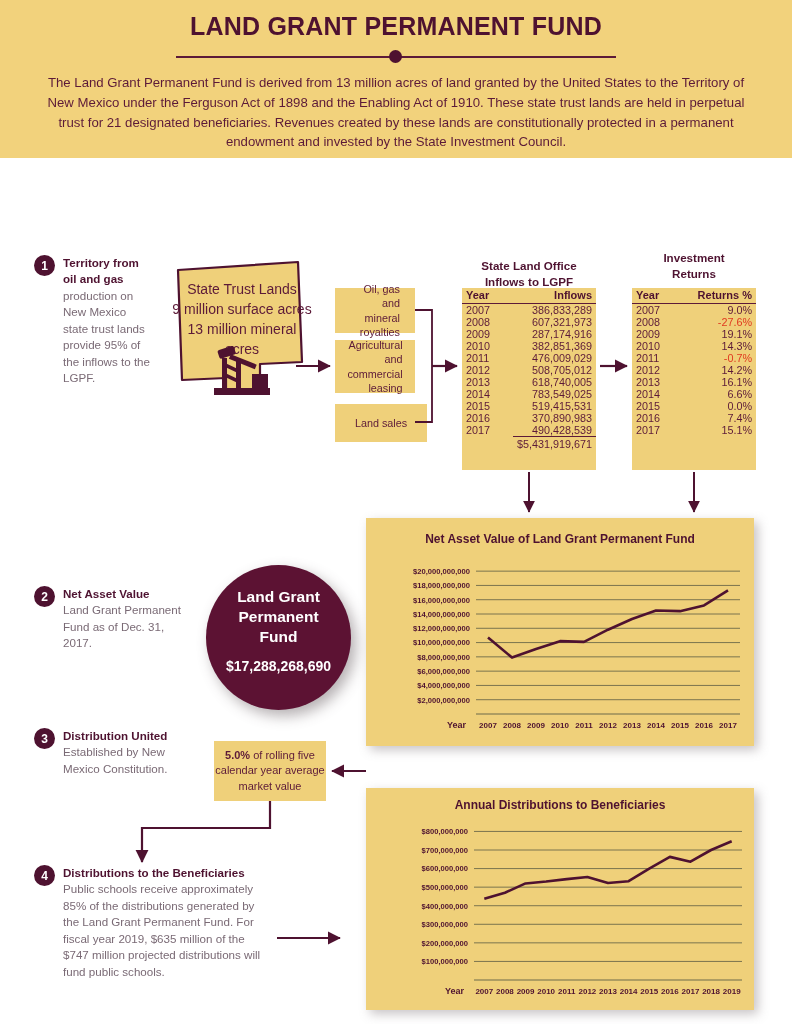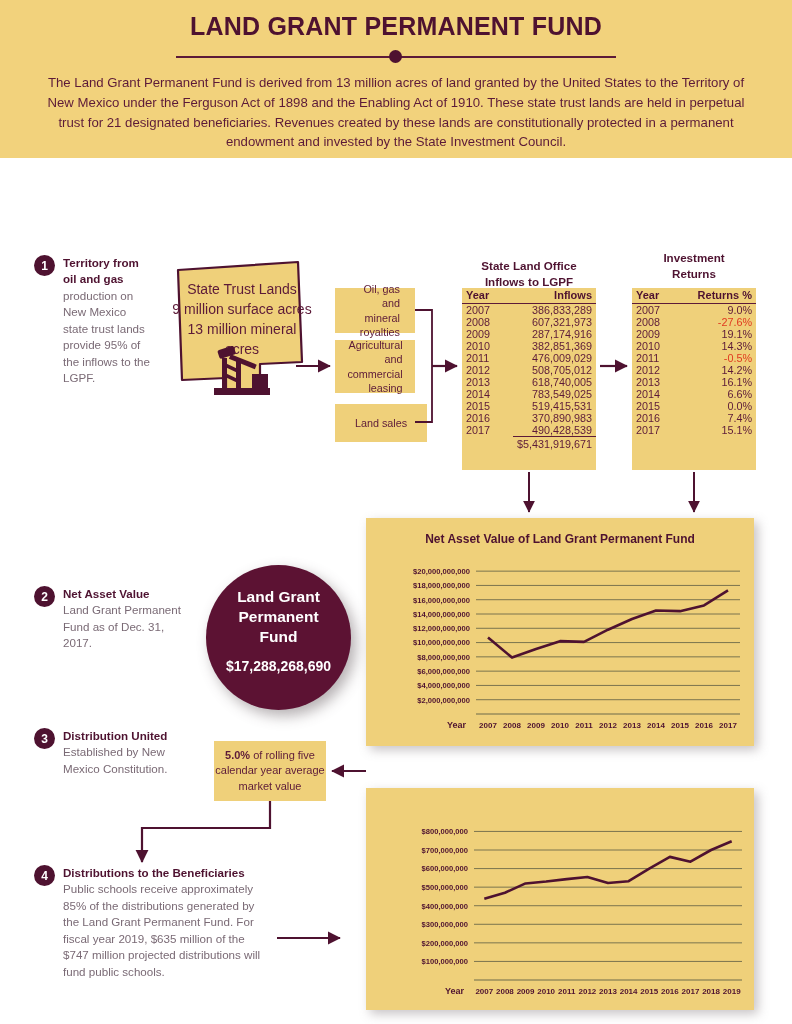--- a/index.html
+++ b/index.html
@@ -237,21 +237,21 @@
         <tr>
           <td class="yr">2009</td>
           <td class="vl">19.1%</td>
         </tr>
         <tr>
           <td class="yr">2010</td>
           <td class="vl">14.3%</td>
         </tr>
         <tr>
           <td class="yr">2011</td>
-          <td class="vl neg">-0.5%</td>
+          <td class="vl neg">-0.7%</td>
         </tr>
         <tr>
           <td class="yr">2012</td>
           <td class="vl">14.2%</td>
         </tr>
         <tr>
           <td class="yr">2013</td>
           <td class="vl">16.1%</td>
         </tr>
         <tr>
@@ -347,20 +347,21 @@
       <text x="290" y="210" text-anchor="middle" class="xtick">2014</text>
       <text x="314" y="210" text-anchor="middle" class="xtick">2015</text>
       <text x="338" y="210" text-anchor="middle" class="xtick">2016</text>
       <text x="362" y="210" text-anchor="middle" class="xtick">2017</text>
       <text x="100" y="210" text-anchor="end" class="axlabel">Year</text>
       <polyline points="122,119.57142857142858 146,139.57142857142856 170,131 194,123.14285714285714 218,123.85714285714286 242,111.71428571428571 266,101 290,92.42857142857143 314,93.14285714285714 338,87.42857142857143 362,72.42857142857143" fill="none" stroke="#4e1230" stroke-width="2.6" stroke-linejoin="round"></polyline>
     </svg>
 </div>
 
 <div class="chart-panel" style="left:366px;top:788px;width:388px;height:222px;">
+  <div class="chart-title" style="top:10px;">Annual Distributions to Beneficiaries</div>
   <svg class="chart-svg" id="chart1" width="388" height="222">
       <line x1="108" x2="376" y1="43.428571428571445" y2="43.428571428571445" stroke="#6d6a4a" stroke-width="0.9"></line>
       <text x="102" y="46.22857142857144" text-anchor="end" class="ytick">$800,000,000</text>
       <line x1="108" x2="376" y1="62" y2="62" stroke="#6d6a4a" stroke-width="0.9"></line>
       <text x="102" y="64.8" text-anchor="end" class="ytick">$700,000,000</text>
       <line x1="108" x2="376" y1="80.57142857142857" y2="80.57142857142857" stroke="#6d6a4a" stroke-width="0.9"></line>
       <text x="102" y="83.37142857142857" text-anchor="end" class="ytick">$600,000,000</text>
       <line x1="108" x2="376" y1="99.14285714285714" y2="99.14285714285714" stroke="#6d6a4a" stroke-width="0.9"></line>
       <text x="102" y="101.94285714285714" text-anchor="end" class="ytick">$500,000,000</text>
       <line x1="108" x2="376" y1="117.71428571428572" y2="117.71428571428572" stroke="#6d6a4a" stroke-width="0.9"></line>

